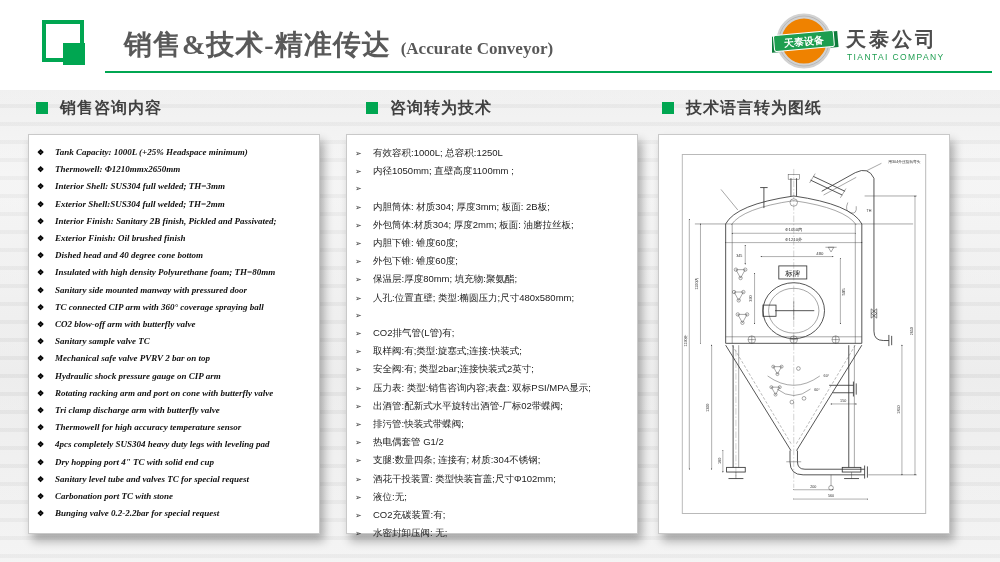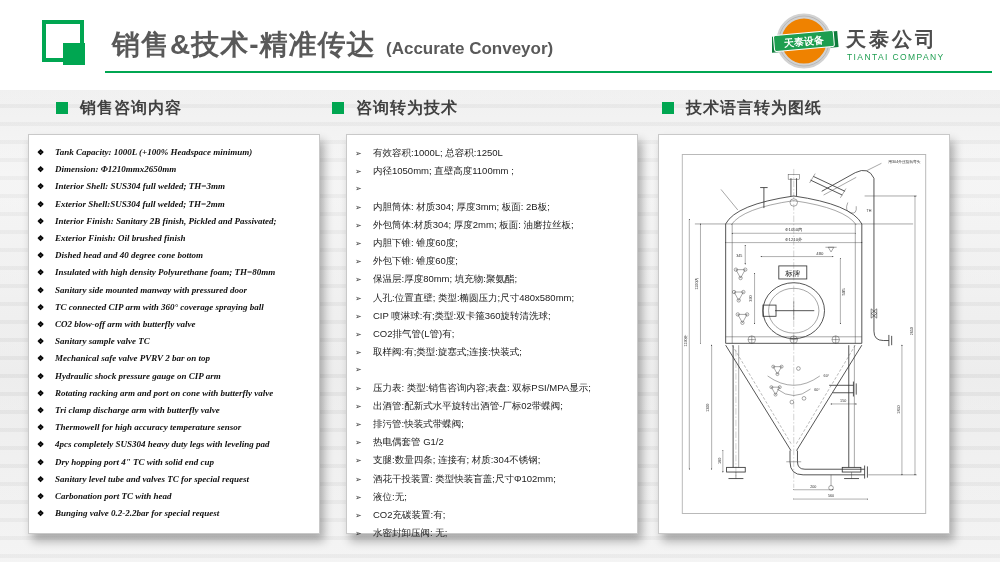--- a/index.html
+++ b/index.html
@@ -4,21 +4,21 @@
 <style>
   html,body{margin:0;padding:0;}
   body{font-family:"Liberation Sans",sans-serif;}
   .slide{position:relative;width:1000px;height:562px;overflow:hidden;background:#fff;}
 
   
   .hdr{position:absolute;left:0;top:0;width:1000px;height:90px;background:#fff;}
   .hdr-icon{position:absolute;left:42px;top:20px;width:52px;height:52px;}
   .hdr-icon .sq-outline{position:absolute;left:0;top:0;width:34px;height:34px;border:4px solid #00A651;background:#fff;}
   .hdr-icon .sq-fill{position:absolute;left:21px;top:23px;width:22px;height:22px;background:#00A651;}
-  .title-wrap{position:absolute;left:112px;top:26px;white-space:nowrap;}
+  .title-wrap{position:absolute;left:124px;top:26px;white-space:nowrap;font-family:Liberation Serif, serif;}
   .title-main{font-size:28px;font-weight:bold;color:#595959;letter-spacing:1px;}
   .title-sub{font-size:17px;font-weight:bold;color:#595959;margin-left:6px;}
   .green-rule{position:absolute;left:105px;top:71px;width:887px;height:2px;background:#00A651;}
   .logo{position:absolute;right:28px;top:12px;width:200px;height:58px;}
 
   
   .content{position:absolute;left:0;top:90px;width:1000px;height:472px;
     background:linear-gradient(180deg,#ececec 0%,#f2f2f2 18%,#e7e7e7 60%,#f0f0f0 100%);}
   .content::before{content:"";position:absolute;inset:0;
     background:repeating-linear-gradient(180deg,rgba(255,255,255,.25) 0 14px,rgba(120,120,120,.04) 14px 18px);}
@@ -74,44 +74,44 @@
         </g>
         <text x="74" y="34" font-size="20" font-weight="bold" fill="#4d4d4d" letter-spacing="3">天泰公司</text>
         <text x="75" y="48" font-size="8.5" fill="#1e9e50" letter-spacing="1.4">TIANTAI COMPANY</text>
       </svg>
     </div>
   </div>
   <div class="green-rule"></div>
 
   <div class="content">
 
-    <div class="sec-hd" style="left:56px;">
+    <div class="sec-hd" style="left:36px;">
       <div class="sec-sq"></div>
       <div class="sec-label">销售咨询内容</div>
     </div>
-    <div class="sec-hd" style="left:332px;">
+    <div class="sec-hd" style="left:366px;">
       <div class="sec-sq"></div>
       <div class="sec-label">咨询转为技术</div>
     </div>
     <div class="sec-hd" style="left:662px;">
       <div class="sec-sq"></div>
       <div class="sec-label">技术语言转为图纸</div>
     </div>
 
     <div class="card" style="left:28px;">
       <ul class="en-list">
 
           <li>
             <span class="blt">❖</span>
-            <span class="txt">Tank Capacity: 1000L (+100% Headspace minimum)</span>
-          </li>
-
-          <li>
-            <span class="blt">❖</span>
-            <span class="txt">Dimension: Φ1210mmx2650mm</span>
+            <span class="txt">Tank Capacity: 1000L (+25% Headspace minimum)</span>
+          </li>
+
+          <li>
+            <span class="blt">❖</span>
+            <span class="txt">Thermowell: Φ1210mmx2650mm</span>
           </li>
 
           <li>
             <span class="blt">❖</span>
             <span class="txt">Interior Shell: SUS304 full welded; TH=3mm</span>
           </li>
 
           <li>
             <span class="blt">❖</span>
             <span class="txt">Exterior Shell:SUS304 full welded; TH=2mm</span>
@@ -192,21 +192,21 @@
             <span class="txt">Dry hopping port 4" TC with solid end cup</span>
           </li>
 
           <li>
             <span class="blt">❖</span>
             <span class="txt">Sanitary level tube and valves TC for special request</span>
           </li>
 
           <li>
             <span class="blt">❖</span>
-            <span class="txt">Carbonation port TC with head</span>
+            <span class="txt">Carbonation port TC with stone</span>
           </li>
 
           <li>
             <span class="blt">❖</span>
             <span class="txt">Bunging valve 0.2-2.2bar for special request</span>
           </li>
         </ul>
     </div>
 
     <div class="card" style="left:346px;">
@@ -251,35 +251,35 @@
             <span class="txt">保温层:厚度80mm; 填充物:聚氨酯;</span>
           </li>
 
           <li>
             <span class="blt">➢</span>
             <span class="txt">人孔:位置直壁; 类型:椭圆压力;尺寸480x580mm;</span>
           </li>
 
           <li>
             <span class="blt">➢</span>
-            <span class="txt">CIP 喷淋球:有;类型:双卡箍360旋转清洗球;</span>
           </li>
 
           <li>
             <span class="blt">➢</span>
             <span class="txt">CO2排气管(L管)有;</span>
           </li>
 
           <li>
             <span class="blt">➢</span>
             <span class="txt">取样阀:有;类型:旋塞式;连接:快装式;</span>
           </li>
 
           <li>
             <span class="blt">➢</span>
+            <span class="txt">安全阀:有; 类型2bar;连接快装式2英寸;</span>
           </li>
 
           <li>
             <span class="blt">➢</span>
             <span class="txt">压力表: 类型:销售咨询内容;表盘: 双标PSI/MPA显示;</span>
           </li>
 
           <li>
             <span class="blt">➢</span>
             <span class="txt">出酒管:配新式水平旋转出酒管-厂标02带蝶阀;</span>

